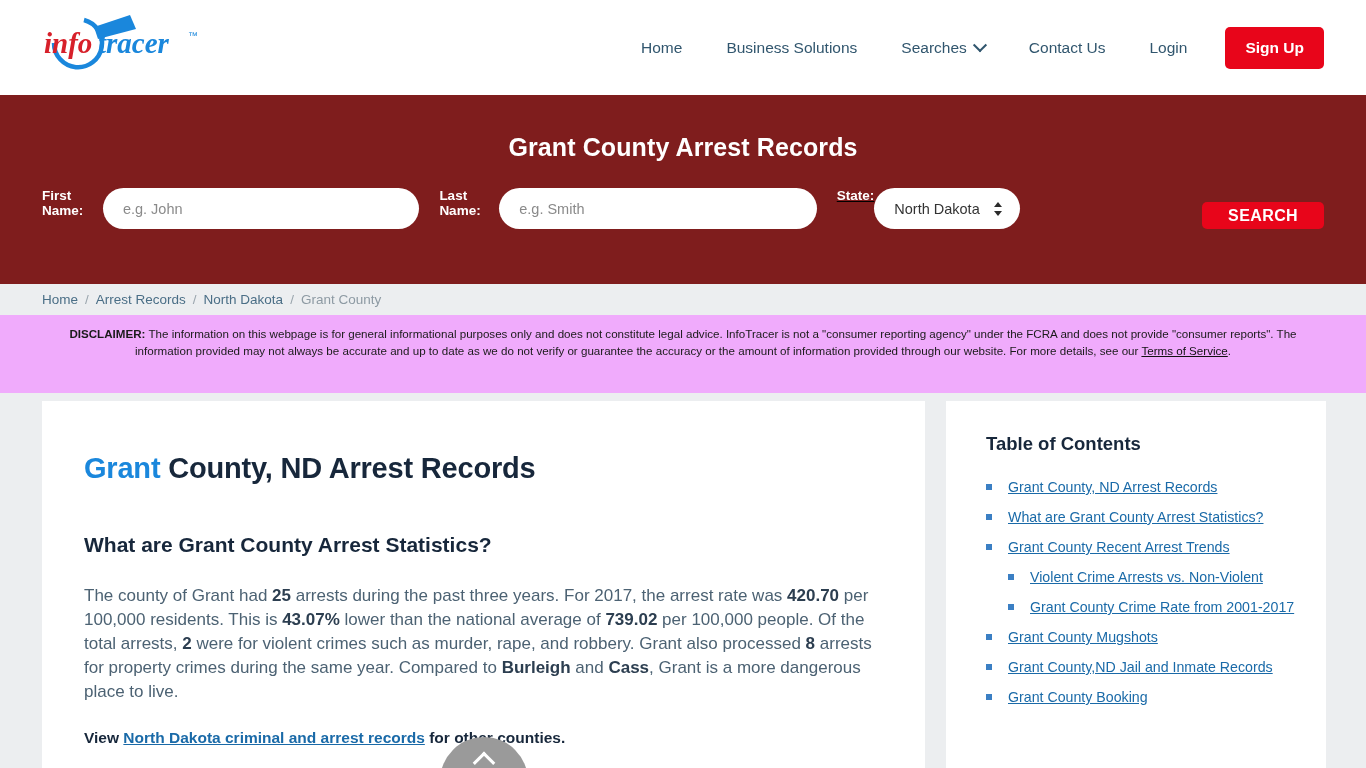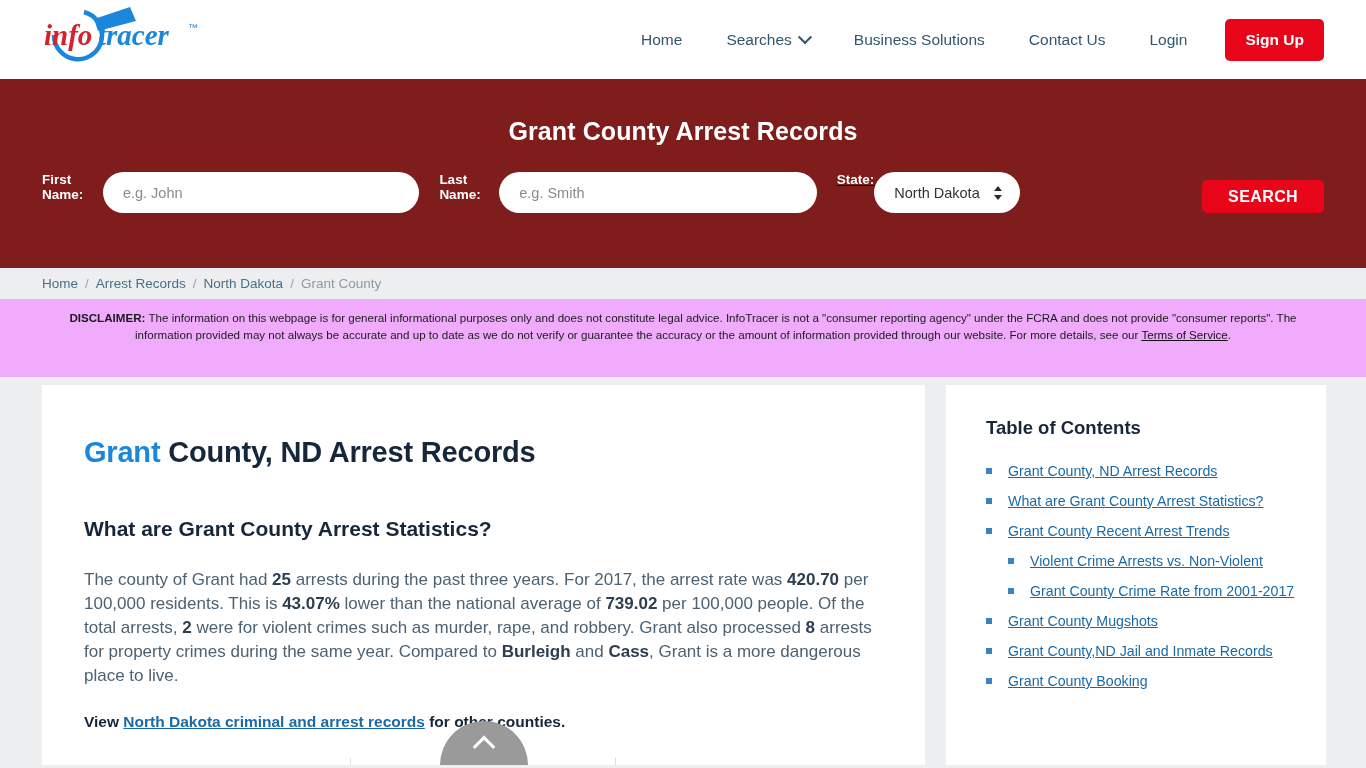--- a/index.html
+++ b/index.html
@@ -6,21 +6,21 @@
   html, body {
     margin: 0; padding: 0;
     width: 1366px; height: 768px;
     overflow: hidden;
     background: #eceef0;
     font-family: "Liberation Sans", sans-serif;
   }
 
   
   .site-header {
-    height: 79px;
+    height: 95px;
     background: #ffffff;
     display: flex;
     align-items: center;
     padding: 0 42px 0 40px;
     position: relative;
   }
   .logo-wrap {
     width: 210px;
     height: 70px;
     position: relative;
@@ -131,21 +131,21 @@
     border-right: 4.5px solid transparent;
   }
   .spin-up { border-bottom: 5px solid #2b2b2b; }
   .spin-dn { border-top: 5px solid #2b2b2b; }
 
   .search-btn {
     background: #e8051a;
     color: #fff;
     border: none;
     border-radius: 5px;
-    height: 33px;
+    height: 27px;
     width: 122px;
     font-size: 16px;
     font-weight: 700;
     letter-spacing: .4px;
     cursor: pointer;
     font-family: "Liberation Sans", sans-serif;
   }
 
   
   .breadcrumb-bar {
@@ -319,25 +319,25 @@
       <text x="56" y="40" font-family="Liberation Serif, serif" font-size="29" font-style="italic" font-weight="bold" fill="#1a87dc">tracer</text>
       <text x="146" y="26" font-family="Liberation Sans, sans-serif" font-size="10" fill="#1a87dc">™</text>
     </svg>
   </div>
 
   <nav class="main-nav">
     <a class="nav-link">
       <span>Home</span>
     </a>
     <a class="nav-link">
+      <span>Business Solutions</span>
+    </a>
+    <a class="nav-link">
       <span>Searches</span>
       <i class="chev-down"></i>
-    </a>
-    <a class="nav-link">
-      <span>Business Solutions</span>
     </a>
     <a class="nav-link">
       <span>Contact Us</span>
     </a>
     <a class="nav-link">
       <span>Login</span>
     </a>
     <button class="signup-btn">Sign Up</button>
   </nav>
 </header>

